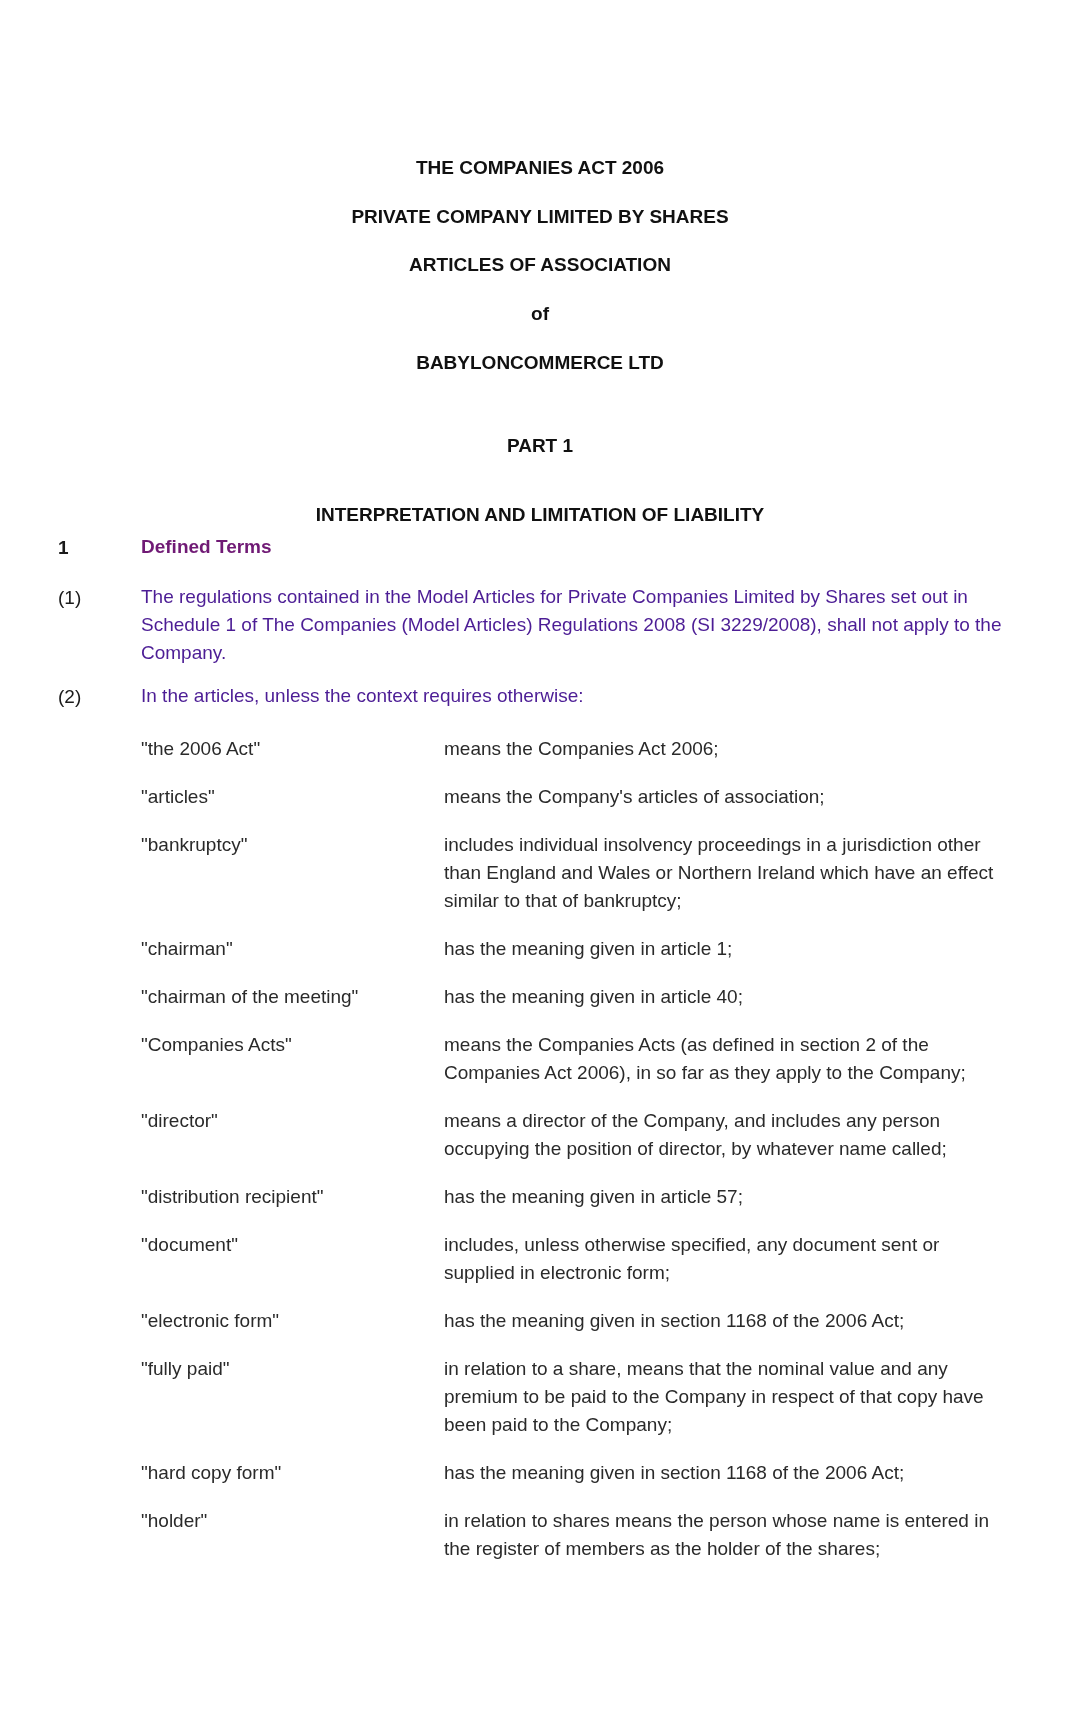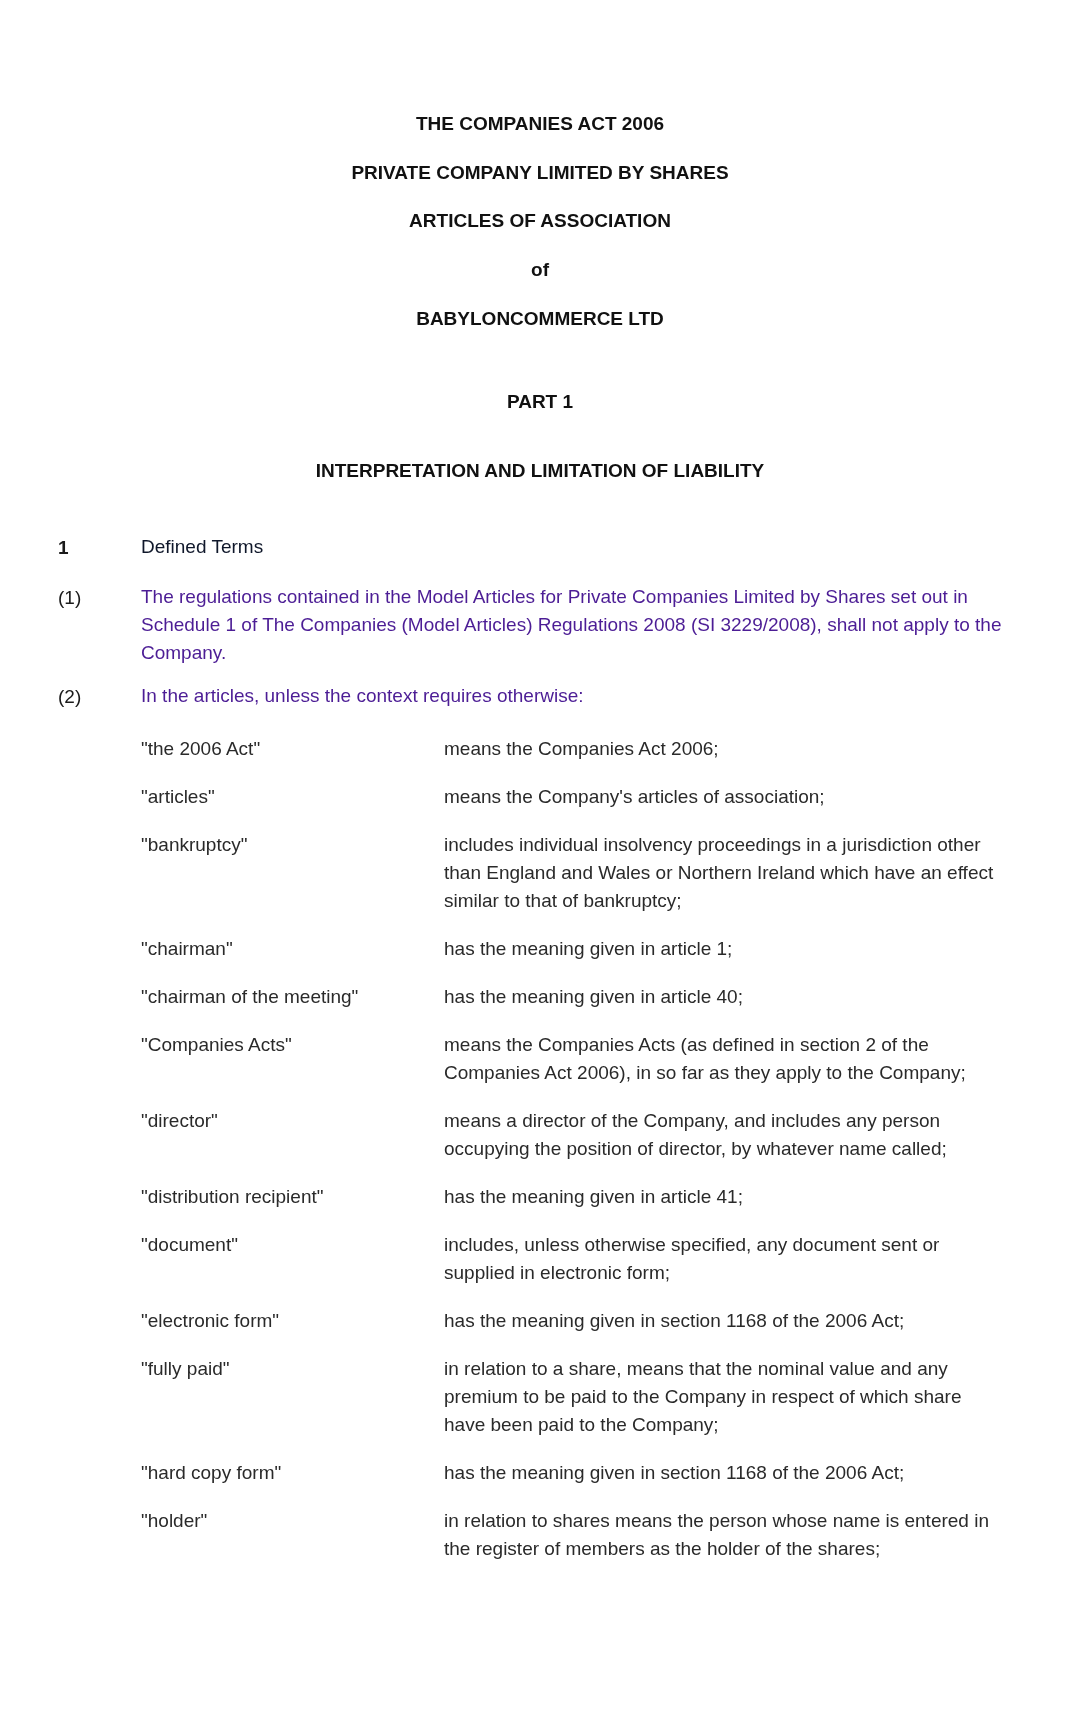--- a/index.html
+++ b/index.html
@@ -1,24 +1,24 @@
 <!DOCTYPE html>
 <html><head>
 <meta charset="utf-8">
 <style>
   html, body { margin: 0; padding: 0; background: #ffffff; }
   body { width: 1080px; height: 1730px; position: relative; overflow: hidden;
          font-family: "Liberation Sans", sans-serif; color: #1a1a1a; }
   .page { position: absolute; left: 0; top: 0; width: 1080px; height: 1730px; }
   .center { position: absolute; left: 0; width: 1080px; text-align: center;
-            font-weight: bold; font-size: 19px; color: #111; }
+            font-weight: bold; font-size: 19px; color: #111; margin-top: 44px; }
   .num { position: absolute; left: 58px; font-size: 19px; }
   .numbold { font-weight: bold; }
   .body-text { position: absolute; left: 141px; width: 870px; font-size: 19px; line-height: 28px; color: #4c1d95; }
-  .bold { font-weight: normal; color: #0f172a; }
+  .bold { font-weight: bold; color: #701a75; }
   .defs { position: absolute; left: 141px; top: 735px; width: 880px; }
   .def-row { display: flex; font-size: 19px; line-height: 28px; color: #2a2a2a; margin-bottom: 20px; }
   .def-term { width: 303px; flex: 0 0 303px; }
   .def-text { width: 560px; }
 </style>
 </head>
 <body>
 
 <div class="page">
   <div class="center" style="top:113px">THE COMPANIES ACT 2006</div>
@@ -63,33 +63,33 @@
       <div class="def-row">
         <div class="def-term">"Companies Acts"</div>
         <div class="def-text">means the Companies Acts (as defined in section 2 of the Companies Act 2006), in so far as they apply to the Company;</div>
       </div>
       <div class="def-row">
         <div class="def-term">"director"</div>
         <div class="def-text">means a director of the Company, and includes any person occupying the position of director, by whatever name called;</div>
       </div>
       <div class="def-row">
         <div class="def-term">"distribution recipient"</div>
-        <div class="def-text">has the meaning given in article 41;</div>
+        <div class="def-text">has the meaning given in article 57;</div>
       </div>
       <div class="def-row">
         <div class="def-term">"document"</div>
         <div class="def-text">includes, unless otherwise specified, any document sent or supplied in electronic form;</div>
       </div>
       <div class="def-row">
         <div class="def-term">"electronic form"</div>
         <div class="def-text">has the meaning given in section 1168 of the 2006 Act;</div>
       </div>
       <div class="def-row">
         <div class="def-term">"fully paid"</div>
-        <div class="def-text">in relation to a share, means that the nominal value and any premium to be paid to the Company in respect of which share have been paid to the Company;</div>
+        <div class="def-text">in relation to a share, means that the nominal value and any premium to be paid to the Company in respect of that copy have been paid to the Company;</div>
       </div>
       <div class="def-row">
         <div class="def-term">"hard copy form"</div>
         <div class="def-text">has the meaning given in section 1168 of the 2006 Act;</div>
       </div>
       <div class="def-row">
         <div class="def-term">"holder"</div>
         <div class="def-text">in relation to shares means the person whose name is entered in the register of members as the holder of the shares;</div>
       </div>
     </div>

